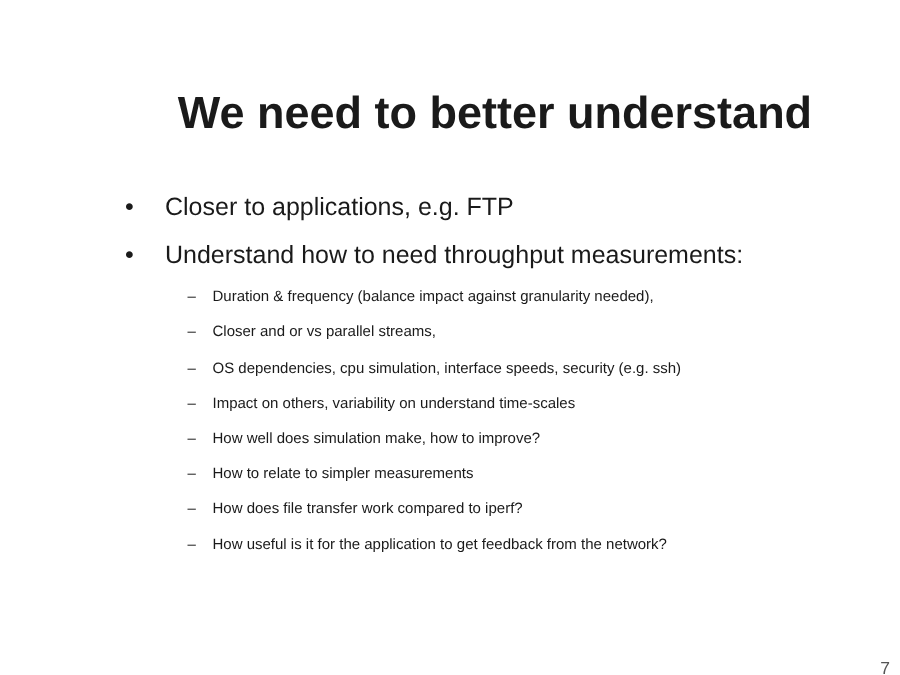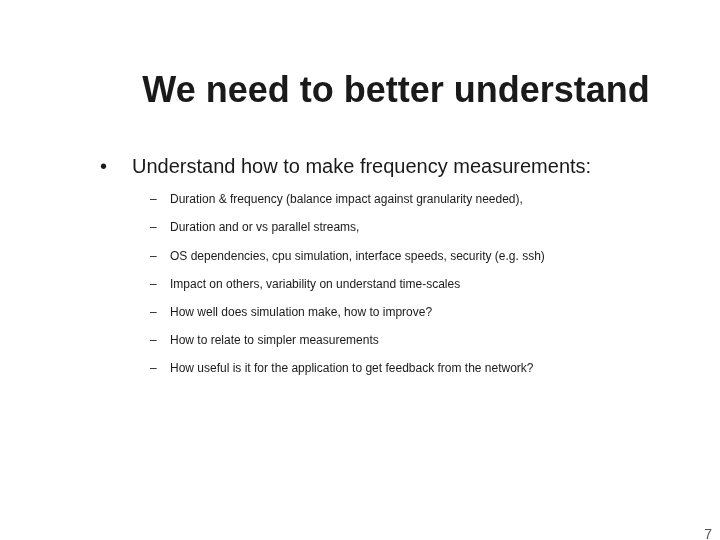--- a/index.html
+++ b/index.html
@@ -85,28 +85,32 @@
     }
   </style>
 </head>
 <body>
 
 <div class="slide">
   <h1 class="title">We need to better understand</h1>
 
   <ul class="main-bullets">
     <li>
-      <span>Understand how to make frequency measurements:</span>
+      <span>Closer to applications, e.g. FTP</span>
+    </li>
+    <li>
+      <span>Understand how to need throughput measurements:</span>
 
       <ul class="sub-bullets">
         <li>Duration &amp; frequency (balance impact against granularity needed),</li>
-        <li>Duration and or vs parallel streams,</li>
+        <li>Closer and or vs parallel streams,</li>
         <li>OS dependencies, cpu simulation, interface speeds, security (e.g. ssh)</li>
         <li>Impact on others, variability on understand time-scales</li>
         <li>How well does simulation make, how to improve?</li>
         <li>How to relate to simpler measurements</li>
+        <li>How does file transfer work compared to iperf?</li>
         <li>How useful is it for the application to get feedback from the network?</li>
       </ul>
     </li>
   </ul>
 
   <div class="page-number">7</div>
 </div>
 
 </body></html>

